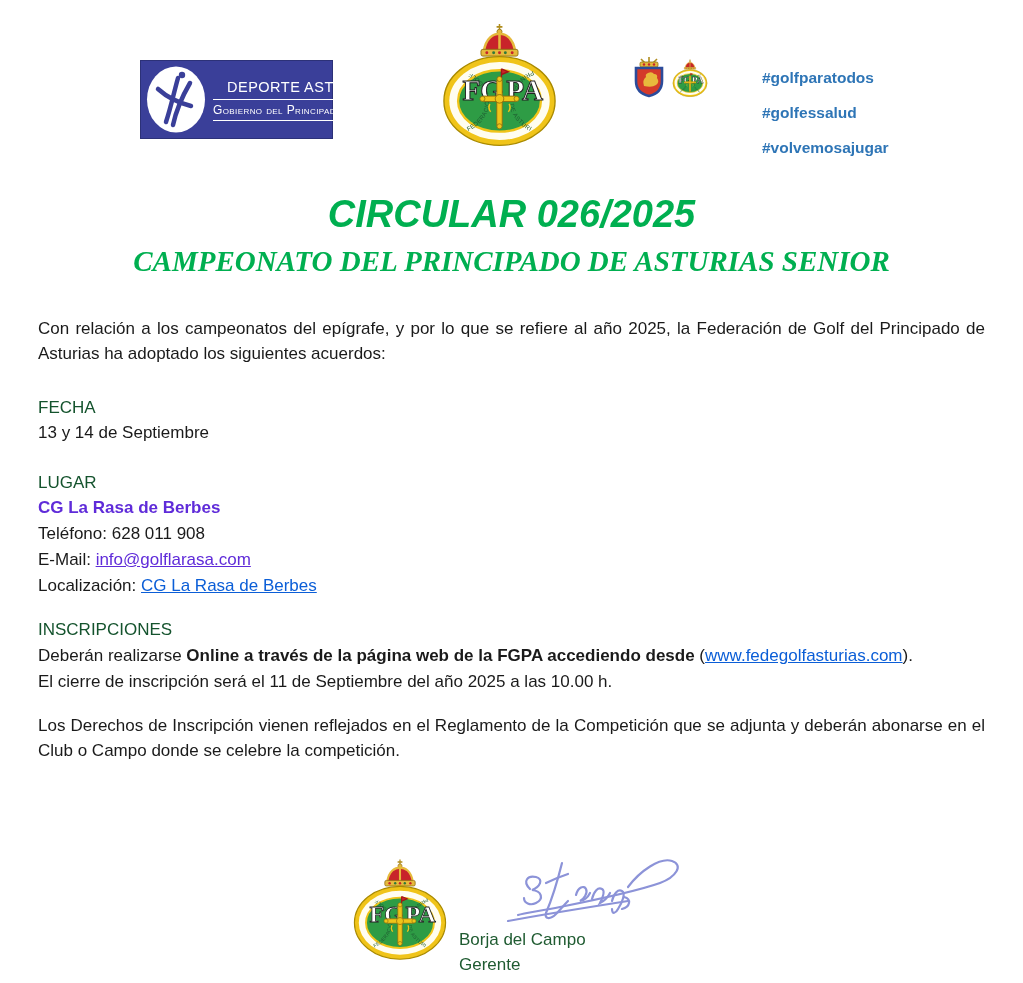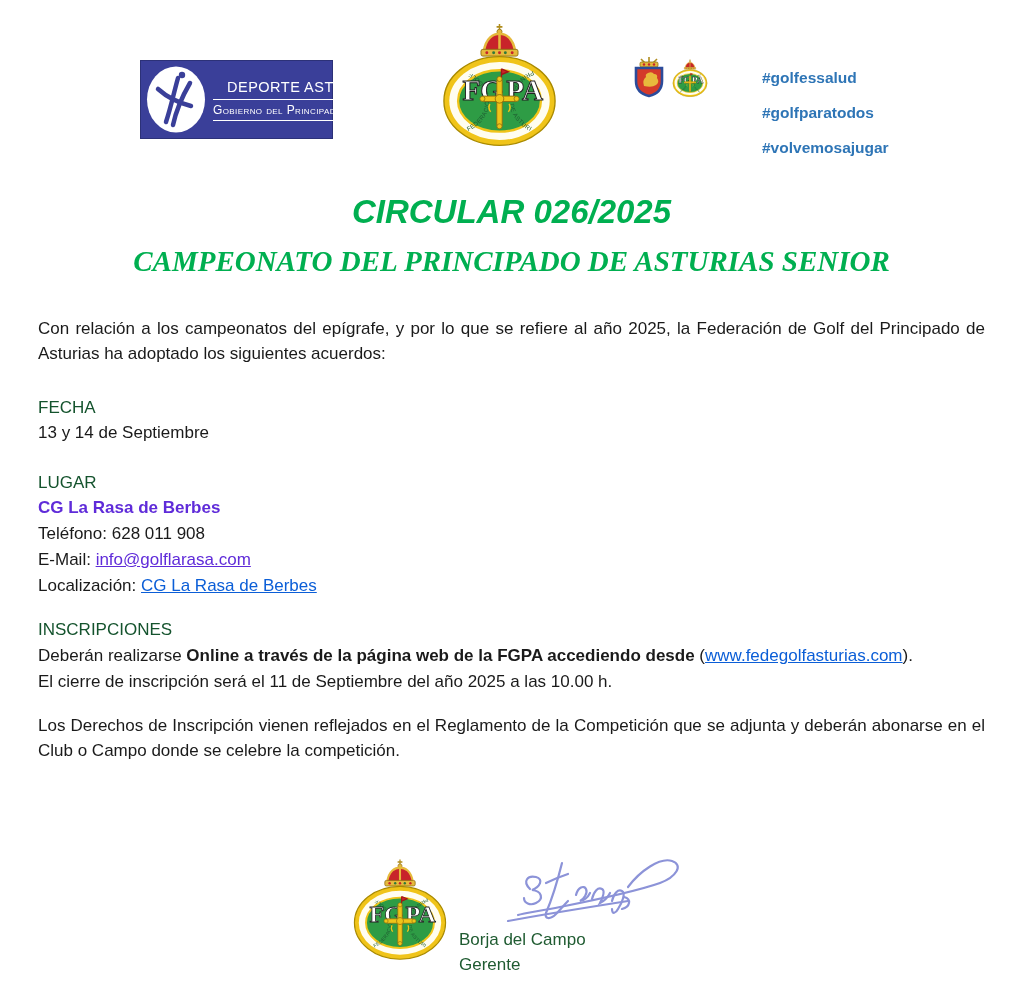--- a/index.html
+++ b/index.html
@@ -35,21 +35,21 @@
   .ges-row2{ display:flex; gap:6px; margin:4px 0 0 44px; align-items:flex-end; }
 
   .hashtags{ left:762px; top:60px; }
   .hashtag{ color:#2e75b6; font-weight:700; font-size:15.5px; line-height:35px; }
 
   
   .doc-title{
     left:0; width:1023px; text-align:center; color:#00af50;
     font-weight:700; font-style:italic; white-space:nowrap;
   }
-  .title1{ top:193px; font-size:33px; }
+  .title1{ top:193px; font-size:38px; }
   .title2{ top:245px; font-size:29px;font-family:Liberation Serif, serif; }
 
   
   .para, .line{ left:38px; width:947px; font-size:17px; line-height:25px; }
   .just{ text-align:justify; }
   .sec-h{ color:#14532d; }
   .club{ color:#5f2bd9; font-weight:700; }
   a.plink{ color:#5f2bd9; text-decoration:underline; }
   a.blink{ color:#0b5ed7; text-decoration:underline; }
   .b{ font-weight:700; }
@@ -148,22 +148,22 @@
       <path d="M4 12 h26 v13 q0 12 -13 15 q-13 -3 -13 -15 z" fill="#d43a2a" stroke="#2b4c9b" stroke-width="2.6"></path>
       <path d="M12 30 q-2 -6 2 -9 q-1 -3 2 -4 q4 -2 6 1 q4 0 3 4 q3 4 -1 7 q-4 3 -12 1 z" fill="#e8b93c"></path>
     </svg>
     <svg width="36" height="40" viewBox="0 0 120 128">
       <use href="#fgpa-crest"></use>
     </svg>
   </div>
 </div>
 
 <div class="abs hashtags">
+  <div class="hashtag">#golfparatodos</div>
   <div class="hashtag">#golfessalud</div>
-  <div class="hashtag">#golfparatodos</div>
   <div class="hashtag">#volvemosajugar</div>
 </div>
 
 <div class="abs doc-title title1">CIRCULAR 026/2025</div>
 <div class="abs doc-title title2">CAMPEONATO DEL PRINCIPADO DE ASTURIAS SENIOR</div>
 
 <p class="abs para just" style="top:316px">Con relación a los campeonatos del epígrafe, y por lo que se refiere al año 2025, la Federación de Golf del Principado de Asturias ha adoptado los siguientes acuerdos:</p>
 
 <div class="abs line sec-h" style="top:395px">FECHA</div>
 <div class="abs line" style="top:420px">13 y 14 de Septiembre</div>

